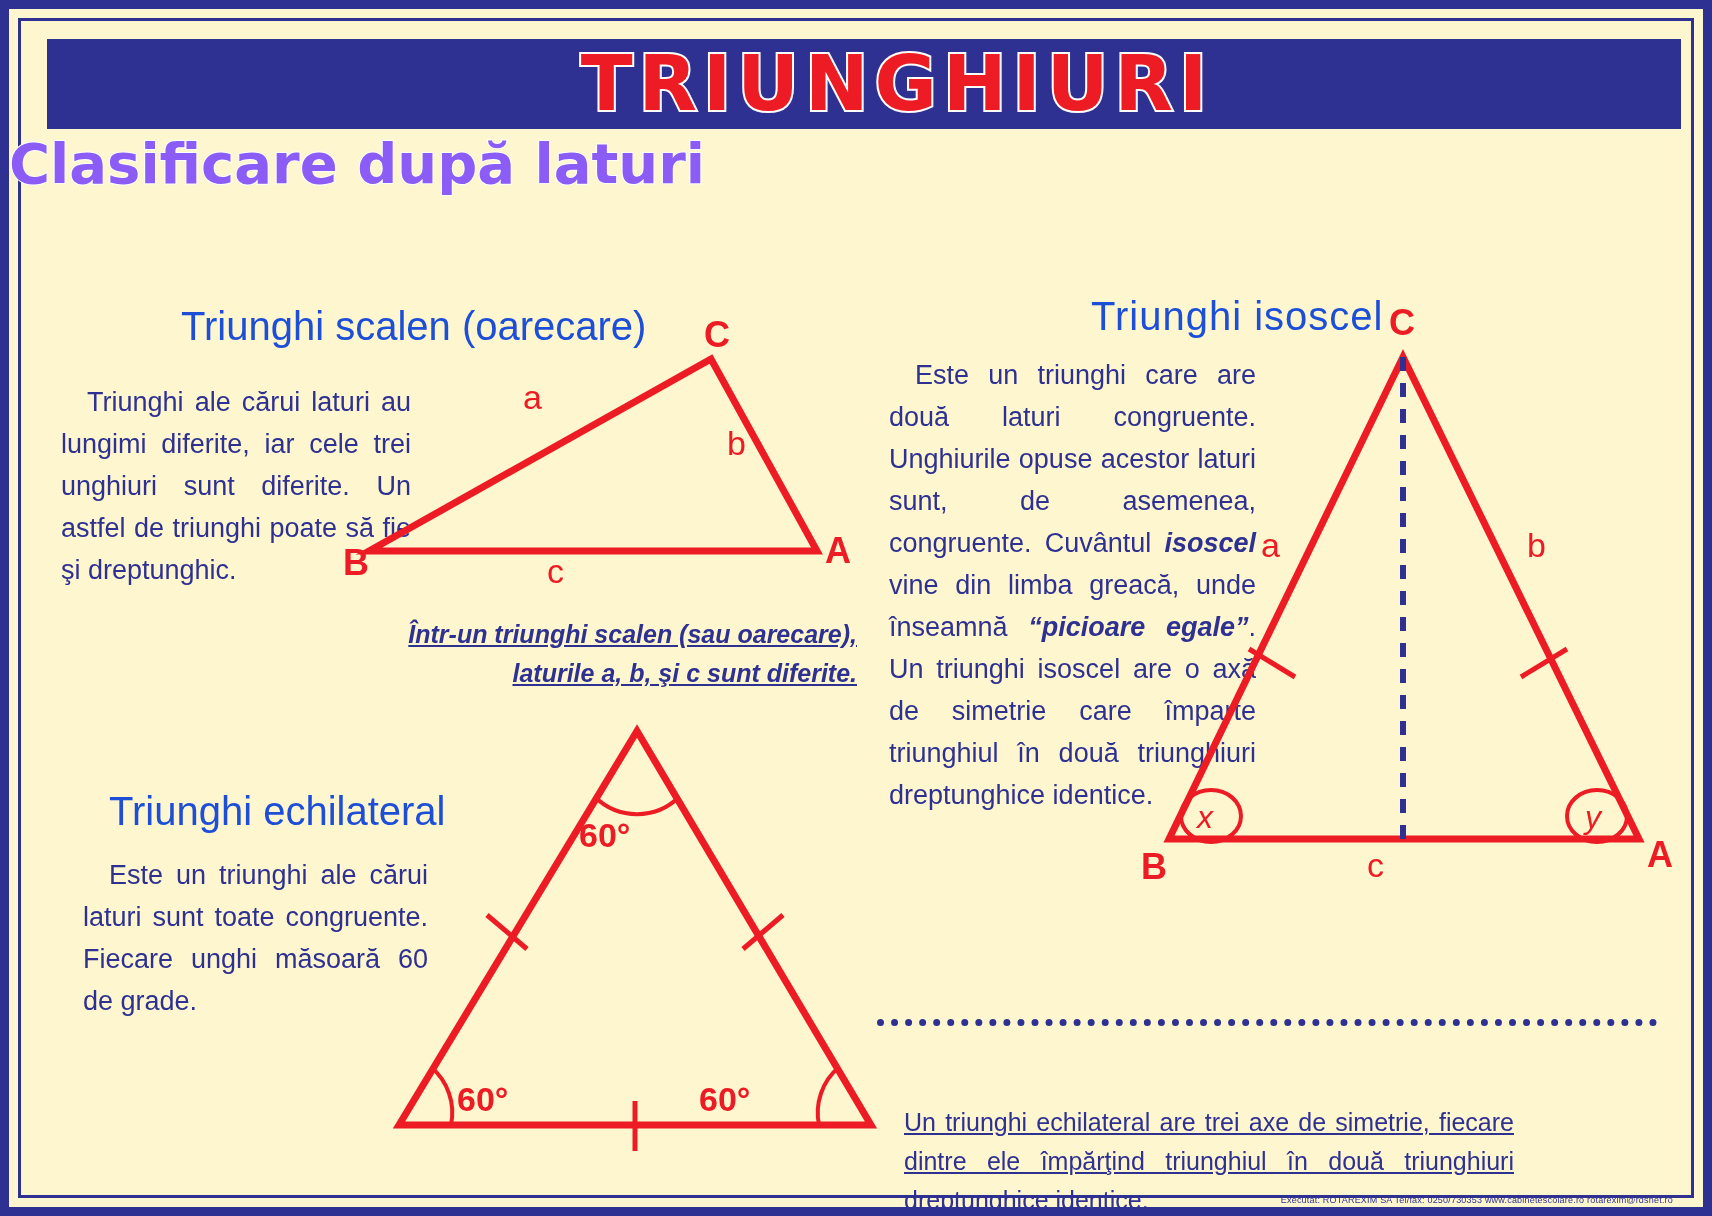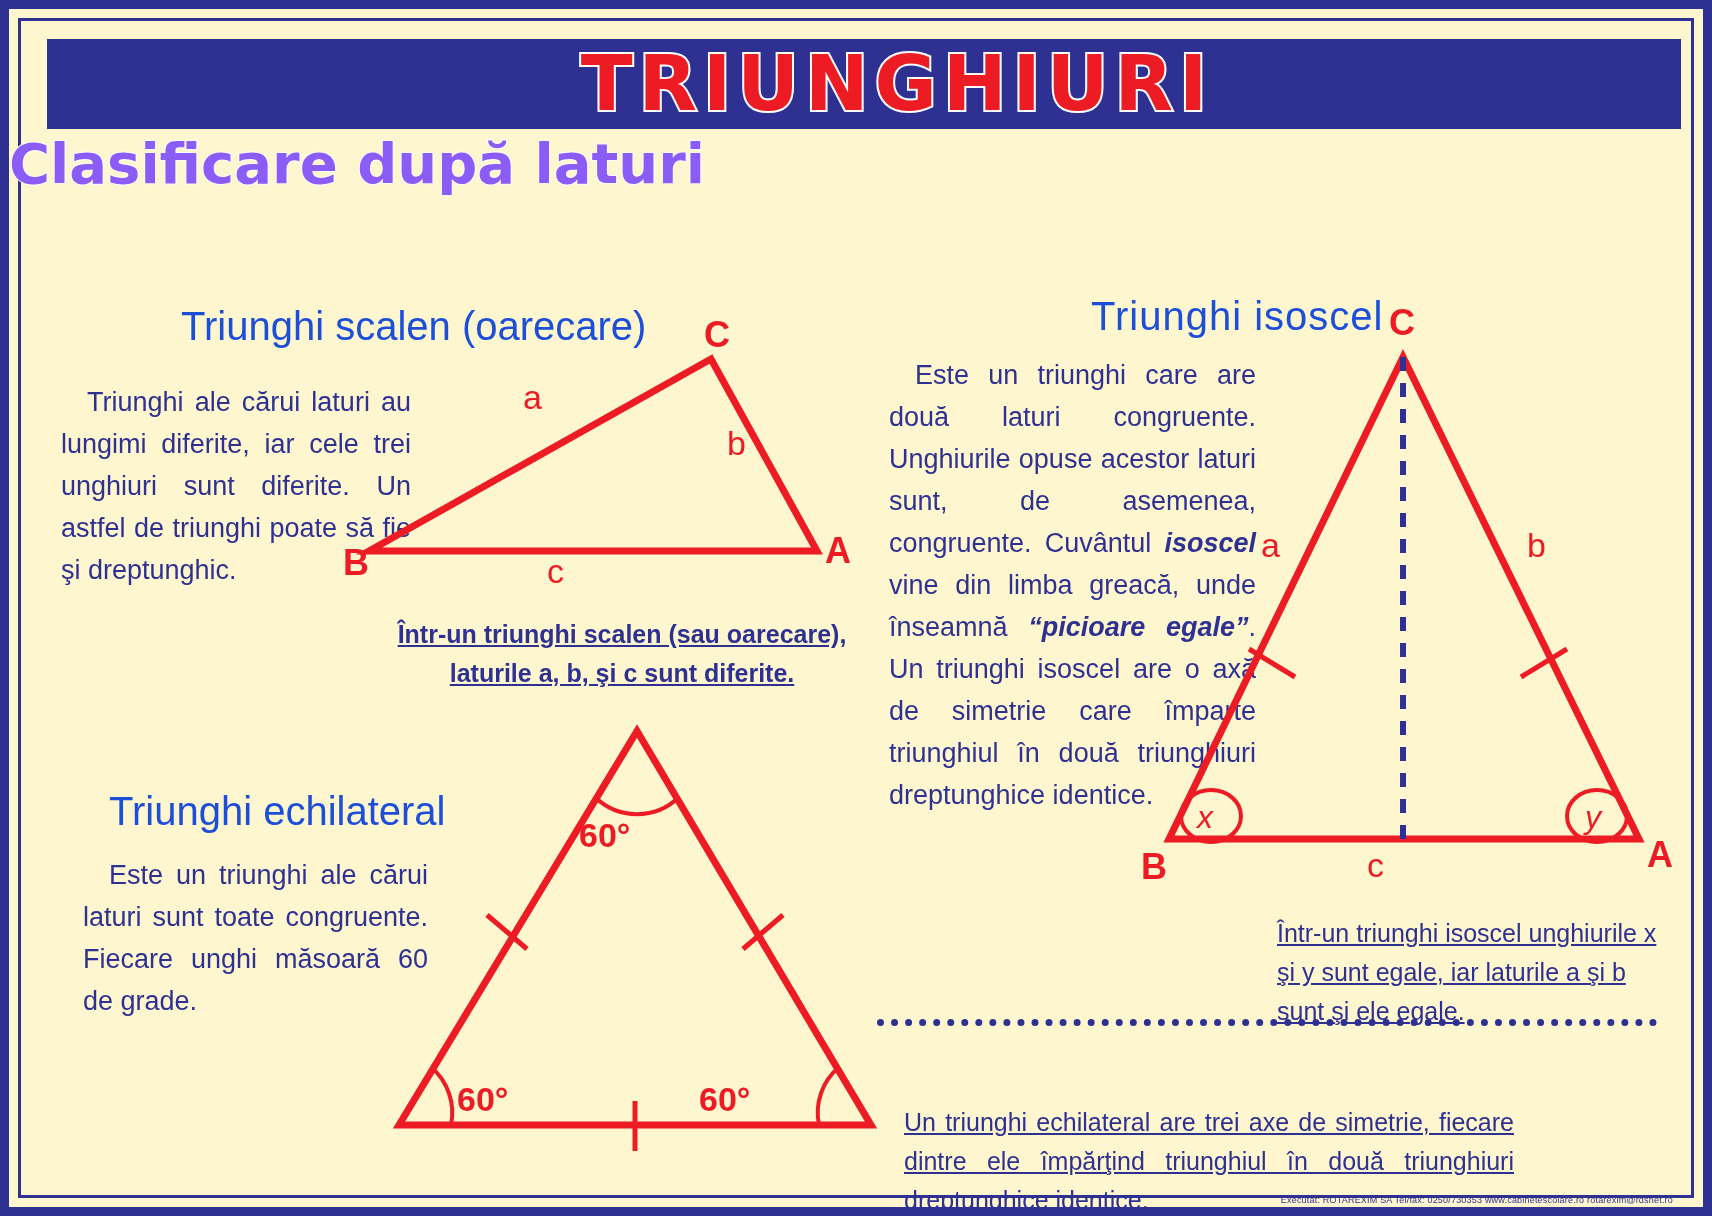--- a/index.html
+++ b/index.html
@@ -100,22 +100,22 @@
   .caption {
     position: absolute;
     color: #2e3192;
     font-size: 25px;
     line-height: 39px;
     text-decoration: underline;
     font-family: "Liberation Sans", sans-serif;
   }
   #cap-scalen {
     left: 378px; top: 606px; width: 470px;
-    font-weight: bold; 
-    text-align: center;
+    font-weight: bold; font-style: italic;
+    text-align: right;
   }
   #cap-isoscel { left: 1268px; top: 905px; width: 400px; }
   #cap-echilateral {
     left: 895px; top: 1094px; width: 610px; text-align: justify;
   }
 
   
   .divider {
     position: absolute;
     left: 868px;
@@ -191,21 +191,20 @@
     <text class="lbl" x="388" y="126">b</text>
     <text class="lbl" x="208" y="254">c</text>
   </svg>
 
   <div class="sec-head" id="head-isoscel">Triunghi  isoscel</div>
 
   <div class="para" id="para-isoscel">
     <span>Este un triunghi care are două laturi congruente. Unghiurile opuse acestor laturi sunt, de asemenea, congruente. Cuvântul </span><span class="em">isoscel</span><span> vine din limba greacă, unde înseamnă </span><span class="em">“picioare egale”</span><span>. Un triunghi  isoscel are o axă de simetrie care împarte triunghiul în două triunghiuri dreptunghice identice.</span>
   </div>
 
-  <div class="caption" id="cap-isoscel">Într-un triunghi isoscel unghiurile x şi y sunt egale, iar laturile a şi b sunt şi ele egale.</div>
 
   <svg class="fig" id="fig-isosceles" style="left:1130px; top:330px;" width="540" height="520" viewBox="0 0 540 520">
     <polygon class="tri-line" points="264,18 30,500 500,500"></polygon>
     <line class="axis" x1="264" y1="18" x2="264" y2="500"></line>
 
     <line class="tick" x1="110" y1="310" x2="156" y2="338"></line>
     <line class="tick" x1="382" y1="338" x2="428" y2="310"></line>
 
     <ellipse class="arc" cx="72" cy="477" rx="30" ry="26"></ellipse>
     <ellipse class="arc" cx="458" cy="477" rx="30" ry="26"></ellipse>

